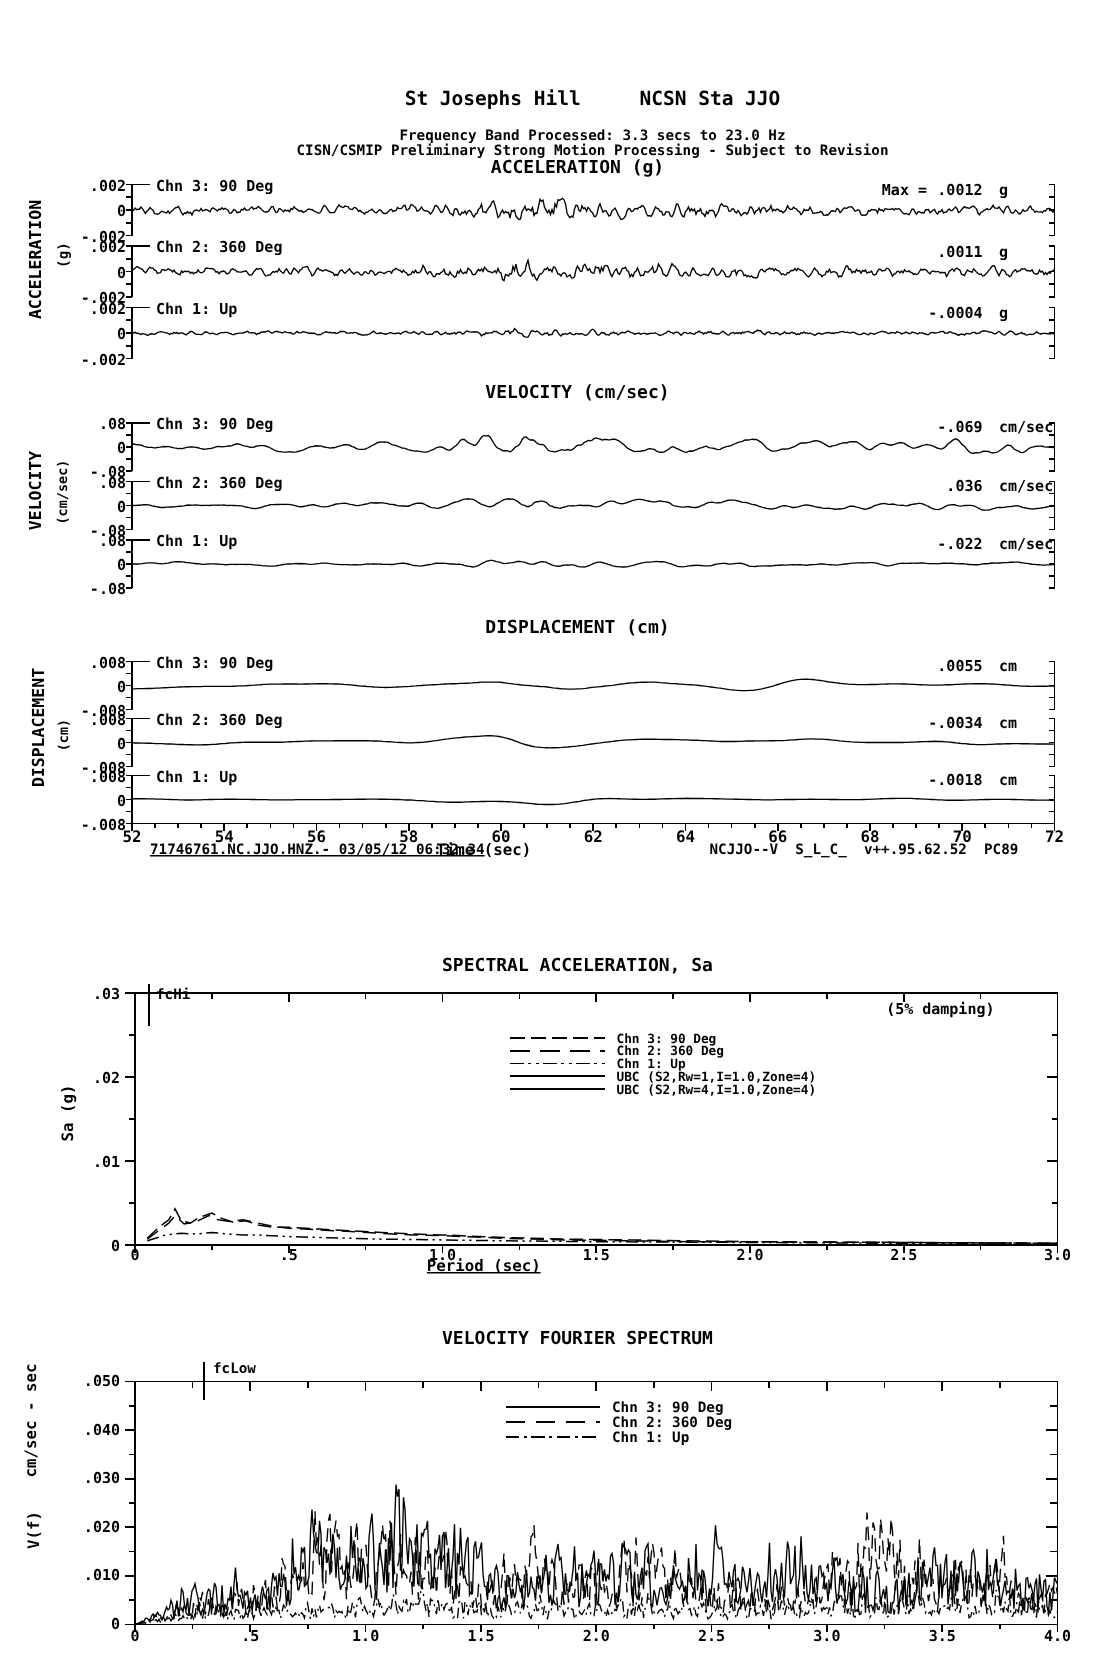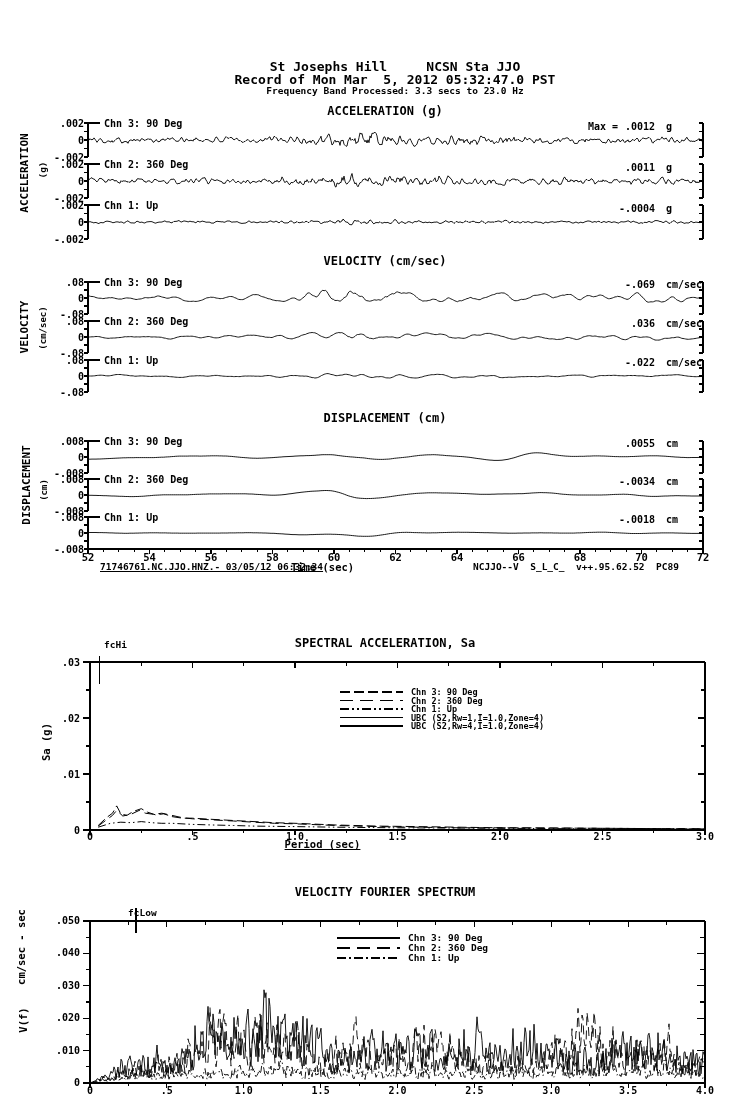--- a/index.html
+++ b/index.html
@@ -404,22 +404,22 @@
       <polyline points="90.0,1083.0 91.0,1082.8 92.0,1082.7 93.0,1082.7 94.0,1082.2 95.0,1082.1 96.0,1082.1 97.0,1081.5 98.0,1081.3 99.0,1080.0 100.0,1079.4 101.0,1080.2 102.0,1080.5 103.0,1080.2 104.0,1079.7 105.0,1081.1 106.0,1079.6 107.0,1081.6 108.0,1081.5 109.0,1080.6 110.0,1079.9 111.0,1081.6 112.0,1078.6 113.0,1078.7 114.0,1080.6 115.0,1079.1 116.0,1079.7 117.0,1076.5 118.0,1077.6 119.0,1080.2 120.0,1079.0 121.0,1079.1 122.0,1077.1 123.0,1079.1 124.0,1077.5 125.0,1079.1 126.0,1080.0 127.0,1080.4 128.0,1076.3 129.0,1079.2 130.0,1077.5 131.0,1076.5 132.0,1074.0 133.0,1068.0 134.0,1074.2 135.0,1079.1 136.0,1073.8 137.0,1078.9 138.0,1079.3 139.0,1076.3 140.0,1071.2 141.0,1069.4 142.0,1072.4 143.0,1076.0 144.0,1075.9 145.0,1070.6 146.0,1076.6 147.0,1077.4 148.0,1068.7 149.0,1077.4 150.0,1077.1 151.0,1074.8 152.0,1079.7 153.0,1075.6 154.0,1073.9 155.0,1077.9 156.0,1080.0 157.0,1072.9 158.0,1073.2 159.0,1073.8 160.0,1078.8 161.0,1075.5 162.0,1078.7 163.0,1077.6 164.0,1073.2 165.0,1079.0 166.0,1073.8 167.0,1069.6 168.0,1074.6 169.0,1079.2 170.0,1076.2 171.0,1071.0 172.0,1067.9 173.0,1069.6 174.0,1077.1 175.0,1074.3 176.0,1071.9 177.0,1074.5 178.0,1076.2 179.0,1070.8 180.0,1074.2 181.0,1076.4 182.0,1072.0 183.0,1075.2 184.0,1071.7 185.0,1073.8 186.0,1073.5 187.0,1078.9 188.0,1074.9 189.0,1070.0 190.0,1071.3 191.0,1074.8 192.0,1073.2 193.0,1075.4 194.0,1076.5 195.0,1077.8 196.0,1076.8 197.0,1075.4 198.0,1077.4 199.0,1075.8 200.0,1078.1 201.0,1075.2 202.0,1076.3 203.0,1078.6 204.0,1071.0 205.0,1068.6 206.0,1074.5 207.0,1079.2 208.0,1072.2 209.0,1077.9 210.0,1073.0 211.0,1078.2 212.0,1073.2 213.0,1070.1 214.0,1074.7 215.0,1073.5 216.0,1072.4 217.0,1071.7 218.0,1071.8 219.0,1071.6 220.0,1071.8 221.0,1069.0 222.0,1072.3 223.0,1078.6 224.0,1073.9 225.0,1075.2 226.0,1074.3 227.0,1075.0 228.0,1074.4 229.0,1077.9 230.0,1077.4 231.0,1079.5 232.0,1070.6 233.0,1076.6 234.0,1074.0 235.0,1068.2 236.0,1071.8 237.0,1078.2 238.0,1069.2 239.0,1066.0 240.0,1065.0 241.0,1069.6 242.0,1074.6 243.0,1071.0 244.0,1073.6 245.0,1075.6 246.0,1073.0 247.0,1075.4 248.0,1074.1 249.0,1077.6 250.0,1073.4 251.0,1070.5 252.0,1065.9 253.0,1070.6 254.0,1068.2 255.0,1074.8 256.0,1076.6 257.0,1075.3 258.0,1073.5 259.0,1069.9 260.0,1073.9 261.0,1070.9 262.0,1063.0 263.0,1064.8 264.0,1069.4 265.0,1076.4 266.0,1071.1 267.0,1073.1 268.0,1074.2 269.0,1067.6 270.0,1070.1 271.0,1066.0 272.0,1074.9 273.0,1075.3 274.0,1068.4 275.0,1071.6 276.0,1067.6 277.0,1069.4 278.0,1069.4 279.0,1069.5 280.0,1066.3 281.0,1055.2 282.0,1060.5 283.0,1068.8 284.0,1073.9 285.0,1068.8 286.0,1078.0 287.0,1066.0 288.0,1067.2 289.0,1066.7 290.0,1072.1 291.0,1076.1 292.0,1065.5 293.0,1073.8 294.0,1070.9 295.0,1069.0 296.0,1073.0 297.0,1069.9 298.0,1069.0 299.0,1071.7 300.0,1075.3 301.0,1071.2 302.0,1078.6 303.0,1077.6 304.0,1077.7 305.0,1079.1 306.0,1068.3 307.0,1066.6 308.0,1069.1 309.0,1078.9 310.0,1067.5 311.0,1069.4 312.0,1076.8 313.0,1069.8 314.0,1071.9 315.0,1071.5 316.0,1075.2 317.0,1074.2 318.0,1074.7 319.0,1069.4 320.0,1067.8 321.0,1076.7 322.0,1073.7 323.0,1069.2 324.0,1070.8 325.0,1077.9 326.0,1074.2 327.0,1072.7 328.0,1077.2 329.0,1078.6 330.0,1076.3 331.0,1077.9 332.0,1070.9 333.0,1075.1 334.0,1078.2 335.0,1068.4 336.0,1075.3 337.0,1073.7 338.0,1065.0 339.0,1069.4 340.0,1072.6 341.0,1076.3 342.0,1076.4 343.0,1076.6 344.0,1069.1 345.0,1068.0 346.0,1072.0 347.0,1075.6 348.0,1069.8 349.0,1071.6 350.0,1068.8 351.0,1068.9 352.0,1072.2 353.0,1077.7 354.0,1078.9 355.0,1075.3 356.0,1074.4 357.0,1069.4 358.0,1073.8 359.0,1073.4 360.0,1063.2 361.0,1069.6 362.0,1076.7 363.0,1070.8 364.0,1074.8 365.0,1079.5 366.0,1073.6 367.0,1074.8 368.0,1071.5 369.0,1066.5 370.0,1069.0 371.0,1069.9 372.0,1071.9 373.0,1070.8 374.0,1071.8 375.0,1071.8 376.0,1077.3 377.0,1074.9 378.0,1075.2 379.0,1071.0 380.0,1071.0 381.0,1072.6 382.0,1073.0 383.0,1079.6 384.0,1077.2 385.0,1074.8 386.0,1074.1 387.0,1075.6 388.0,1076.3 389.0,1074.5 390.0,1072.6 391.0,1076.3 392.0,1070.9 393.0,1069.0 394.0,1077.4 395.0,1077.3 396.0,1077.1 397.0,1070.2 398.0,1073.8 399.0,1069.2 400.0,1070.3 401.0,1073.8 402.0,1072.7 403.0,1073.9 404.0,1078.1 405.0,1073.6 406.0,1076.4 407.0,1077.6 408.0,1075.2 409.0,1076.2 410.0,1072.9 411.0,1073.6 412.0,1070.1 413.0,1070.3 414.0,1065.5 415.0,1066.5 416.0,1077.6 417.0,1076.0 418.0,1078.9 419.0,1070.4 420.0,1069.5 421.0,1076.4 422.0,1070.7 423.0,1077.2 424.0,1068.2 425.0,1072.9 426.0,1069.7 427.0,1075.3 428.0,1064.8 429.0,1078.6 430.0,1072.5 431.0,1070.8 432.0,1062.1 433.0,1068.5 434.0,1070.1 435.0,1077.2 436.0,1074.8 437.0,1076.7 438.0,1076.5 439.0,1074.4 440.0,1073.4 441.0,1072.8 442.0,1073.9 443.0,1078.0 444.0,1073.8 445.0,1073.1 446.0,1067.3 447.0,1073.4 448.0,1076.9 449.0,1079.2 450.0,1070.7 451.0,1073.4 452.0,1075.9 453.0,1074.4 454.0,1075.6 455.0,1069.5 456.0,1065.7 457.0,1064.4 458.0,1064.2 459.0,1073.0 460.0,1072.4 461.0,1076.8 462.0,1075.0 463.0,1070.9 464.0,1076.4 465.0,1077.6 466.0,1069.7 467.0,1068.5 468.0,1071.1 469.0,1068.8 470.0,1072.3 471.0,1076.6 472.0,1079.3 473.0,1078.5 474.0,1077.2 475.0,1075.2 476.0,1072.2 477.0,1068.0 478.0,1067.3 479.0,1072.6 480.0,1074.9 481.0,1078.9 482.0,1077.8 483.0,1076.0 484.0,1076.6 485.0,1079.2 486.0,1075.3 487.0,1073.8 488.0,1069.3 489.0,1075.0 490.0,1075.9 491.0,1079.2 492.0,1074.2 493.0,1071.6 494.0,1072.2 495.0,1070.3 496.0,1066.2 497.0,1073.8 498.0,1078.6 499.0,1079.5 500.0,1072.1 501.0,1072.8 502.0,1071.9 503.0,1069.5 504.0,1076.7 505.0,1075.4 506.0,1075.3 507.0,1070.5 508.0,1072.7 509.0,1077.2 510.0,1069.7 511.0,1066.7 512.0,1073.8 513.0,1070.1 514.0,1079.4 515.0,1075.6 516.0,1078.0 517.0,1068.3 518.0,1067.1 519.0,1069.0 520.0,1071.9 521.0,1066.9 522.0,1071.5 523.0,1076.6 524.0,1072.4 525.0,1069.3 526.0,1072.5 527.0,1074.4 528.0,1072.8 529.0,1071.7 530.0,1077.8 531.0,1076.3 532.0,1079.1 533.0,1078.6 534.0,1071.1 535.0,1075.4 536.0,1077.5 537.0,1075.0 538.0,1076.1 539.0,1075.2 540.0,1070.6 541.0,1066.2 542.0,1067.8 543.0,1075.9 544.0,1071.5 545.0,1065.0 546.0,1065.1 547.0,1070.7 548.0,1073.9 549.0,1071.8 550.0,1072.8 551.0,1070.1 552.0,1076.1 553.0,1071.6 554.0,1077.2 555.0,1076.2 556.0,1068.7 557.0,1066.4 558.0,1063.4 559.0,1066.5 560.0,1063.8 561.0,1064.0 562.0,1069.8 563.0,1075.2 564.0,1066.8 565.0,1075.7 566.0,1072.1 567.0,1076.9 568.0,1066.3 569.0,1077.3 570.0,1078.1 571.0,1075.0 572.0,1071.1 573.0,1076.3 574.0,1075.9 575.0,1064.6 576.0,1062.7 577.0,1070.4 578.0,1072.3 579.0,1070.1 580.0,1078.1 581.0,1076.4 582.0,1074.9 583.0,1075.2 584.0,1065.0 585.0,1072.5 586.0,1073.0 587.0,1063.9 588.0,1071.1 589.0,1076.8 590.0,1064.8 591.0,1078.6 592.0,1077.5 593.0,1077.7 594.0,1067.0 595.0,1067.1 596.0,1076.4 597.0,1071.6 598.0,1070.4 599.0,1076.1 600.0,1067.4 601.0,1064.2 602.0,1068.3 603.0,1072.7 604.0,1076.0 605.0,1066.2 606.0,1076.0 607.0,1072.8 608.0,1074.8 609.0,1067.6 610.0,1059.1 611.0,1060.9 612.0,1062.1 613.0,1069.2 614.0,1071.8 615.0,1065.3 616.0,1068.4 617.0,1075.2 618.0,1073.5 619.0,1075.5 620.0,1074.7 621.0,1076.6 622.0,1072.0 623.0,1074.5 624.0,1076.2 625.0,1073.9 626.0,1075.8 627.0,1071.9 628.0,1070.3 629.0,1070.8 630.0,1070.5 631.0,1073.2 632.0,1071.5 633.0,1073.0 634.0,1066.5 635.0,1062.7 636.0,1062.9 637.0,1074.8 638.0,1072.0 639.0,1066.0 640.0,1075.4 641.0,1068.9 642.0,1066.4 643.0,1067.5 644.0,1063.7 645.0,1071.1 646.0,1078.5 647.0,1077.9 648.0,1074.6 649.0,1077.0 650.0,1070.6 651.0,1075.9 652.0,1076.8 653.0,1073.1 654.0,1072.5 655.0,1064.7 656.0,1063.2 657.0,1066.2 658.0,1076.2 659.0,1069.5 660.0,1071.5 661.0,1076.0 662.0,1073.6 663.0,1074.6 664.0,1060.0 665.0,1063.9 666.0,1064.9 667.0,1073.5 668.0,1070.7 669.0,1075.0 670.0,1067.8 671.0,1072.6 672.0,1074.2 673.0,1062.9 674.0,1077.6 675.0,1077.5 676.0,1075.0 677.0,1075.2 678.0,1067.2 679.0,1062.3 680.0,1063.8 681.0,1076.8 682.0,1069.4 683.0,1066.0 684.0,1065.1 685.0,1068.0 686.0,1063.6 687.0,1072.4 688.0,1073.1 689.0,1062.9 690.0,1074.6 691.0,1078.4 692.0,1063.4 693.0,1073.5 694.0,1073.2 695.0,1070.0 696.0,1076.4 697.0,1073.7 698.0,1072.9 699.0,1076.7 700.0,1073.7 701.0,1076.9 702.0,1078.0 703.0,1078.3 704.0,1075.4 705.0,1074.8" fill="none" stroke="#000" stroke-width="0.9" stroke-dasharray="7 3 1.5 3"></polyline>
       <line x1="337" y1="938" x2="400" y2="938" stroke="#000" stroke-width="1.2" shape-rendering="crispEdges"></line>
       <text x="408" y="941" font-size="9.5" text-anchor="start">Chn 3: 90 Deg</text>
       <line x1="337" y1="948" x2="400" y2="948" stroke="#000" stroke-width="1.2" shape-rendering="crispEdges" stroke-dasharray="13 7"></line>
       <text x="408" y="951" font-size="9.5" text-anchor="start">Chn 2: 360 Deg</text>
       <line x1="337" y1="958" x2="400" y2="958" stroke="#000" stroke-width="1.2" shape-rendering="crispEdges" stroke-dasharray="9 3 2 3"></line>
       <text x="408" y="961" font-size="9.5" text-anchor="start">Chn 1: Up</text>
     </svg>
 
   <div class="abs ctr f13" style="left:51px;top:60px;width:688px;">St Josephs Hill     NCSN Sta JJO</div>
-  <div class="abs ctr f13" style="left:51px;top:73px;width:688px;">Record of Mon Mar  5, 2012 05:32:47.0 PST</div>
   <div class="abs ctr f95" style="left:51px;top:86px;width:688px;">Frequency Band Processed: 3.3 secs to 23.0 Hz</div>
+  <div class="abs ctr f95" style="left:51px;top:96px;width:688px;">CISN/CSMIP Preliminary Strong Motion Processing - Subject to Revision</div>
 
   <div class="abs ctr f12" style="left:20px;top:105px;width:730px;">ACCELERATION (g)</div>
   <div class="abs ctr f12" style="left:20px;top:255px;width:730px;">VELOCITY (cm/sec)</div>
   <div class="abs ctr f12" style="left:20px;top:412px;width:730px;">DISPLACEMENT (cm)</div>
   <div class="abs ctr f12" style="left:20px;top:637px;width:730px;">SPECTRAL ACCELERATION, Sa</div>
   <div class="abs ctr f12" style="left:20px;top:886px;width:730px;">VELOCITY FOURIER SPECTRUM</div>
 
   <div class="rot f11" style="left:24px;top:173px;">ACCELERATION</div>
   <div class="rot f95" style="left:43px;top:170px;">(g)</div>
   <div class="rot f11" style="left:24px;top:327px;">VELOCITY</div>
@@ -429,16 +429,17 @@
   <div class="rot f105" style="left:46px;top:742px;">Sa (g)</div>
   <div class="rot f105" style="left:21px;top:947px;">cm/sec - sec</div>
   <div class="rot f105" style="left:23px;top:1020px;">V(f)</div>
 
   <div class="abs ctr f105" style="left:0px;top:562px;width:645px;">Time (sec)</div>
   <div class="abs ctr f105" style="left:0px;top:839px;width:645px;text-decoration:underline;">Period (sec)</div>
 
   <div class="abs f95" style="left:100px;top:562px;text-decoration:underline;">71746761.NC.JJO.HNZ.- 03/05/12 06:32:34</div>
   <div class="abs f95" style="left:473px;top:562px;">NCJJO--V  S_L_C_  v++.95.62.52  PC89</div>
 
-  <div class="abs f95" style="left:104px;top:640px;">fcHi</div>
-  <div class="abs f95" style="left:128px;top:908px;">fcLow</div>
+  <div class="abs rgt f10" style="left:0px;top:669px;width:663px;">(5% damping)</div>
+  <div class="abs f95" style="left:104px;top:659px;">fcHi</div>
+  <div class="abs f95" style="left:142px;top:908px;">fcLow</div>
 
 </div>
 
 </body></html>

